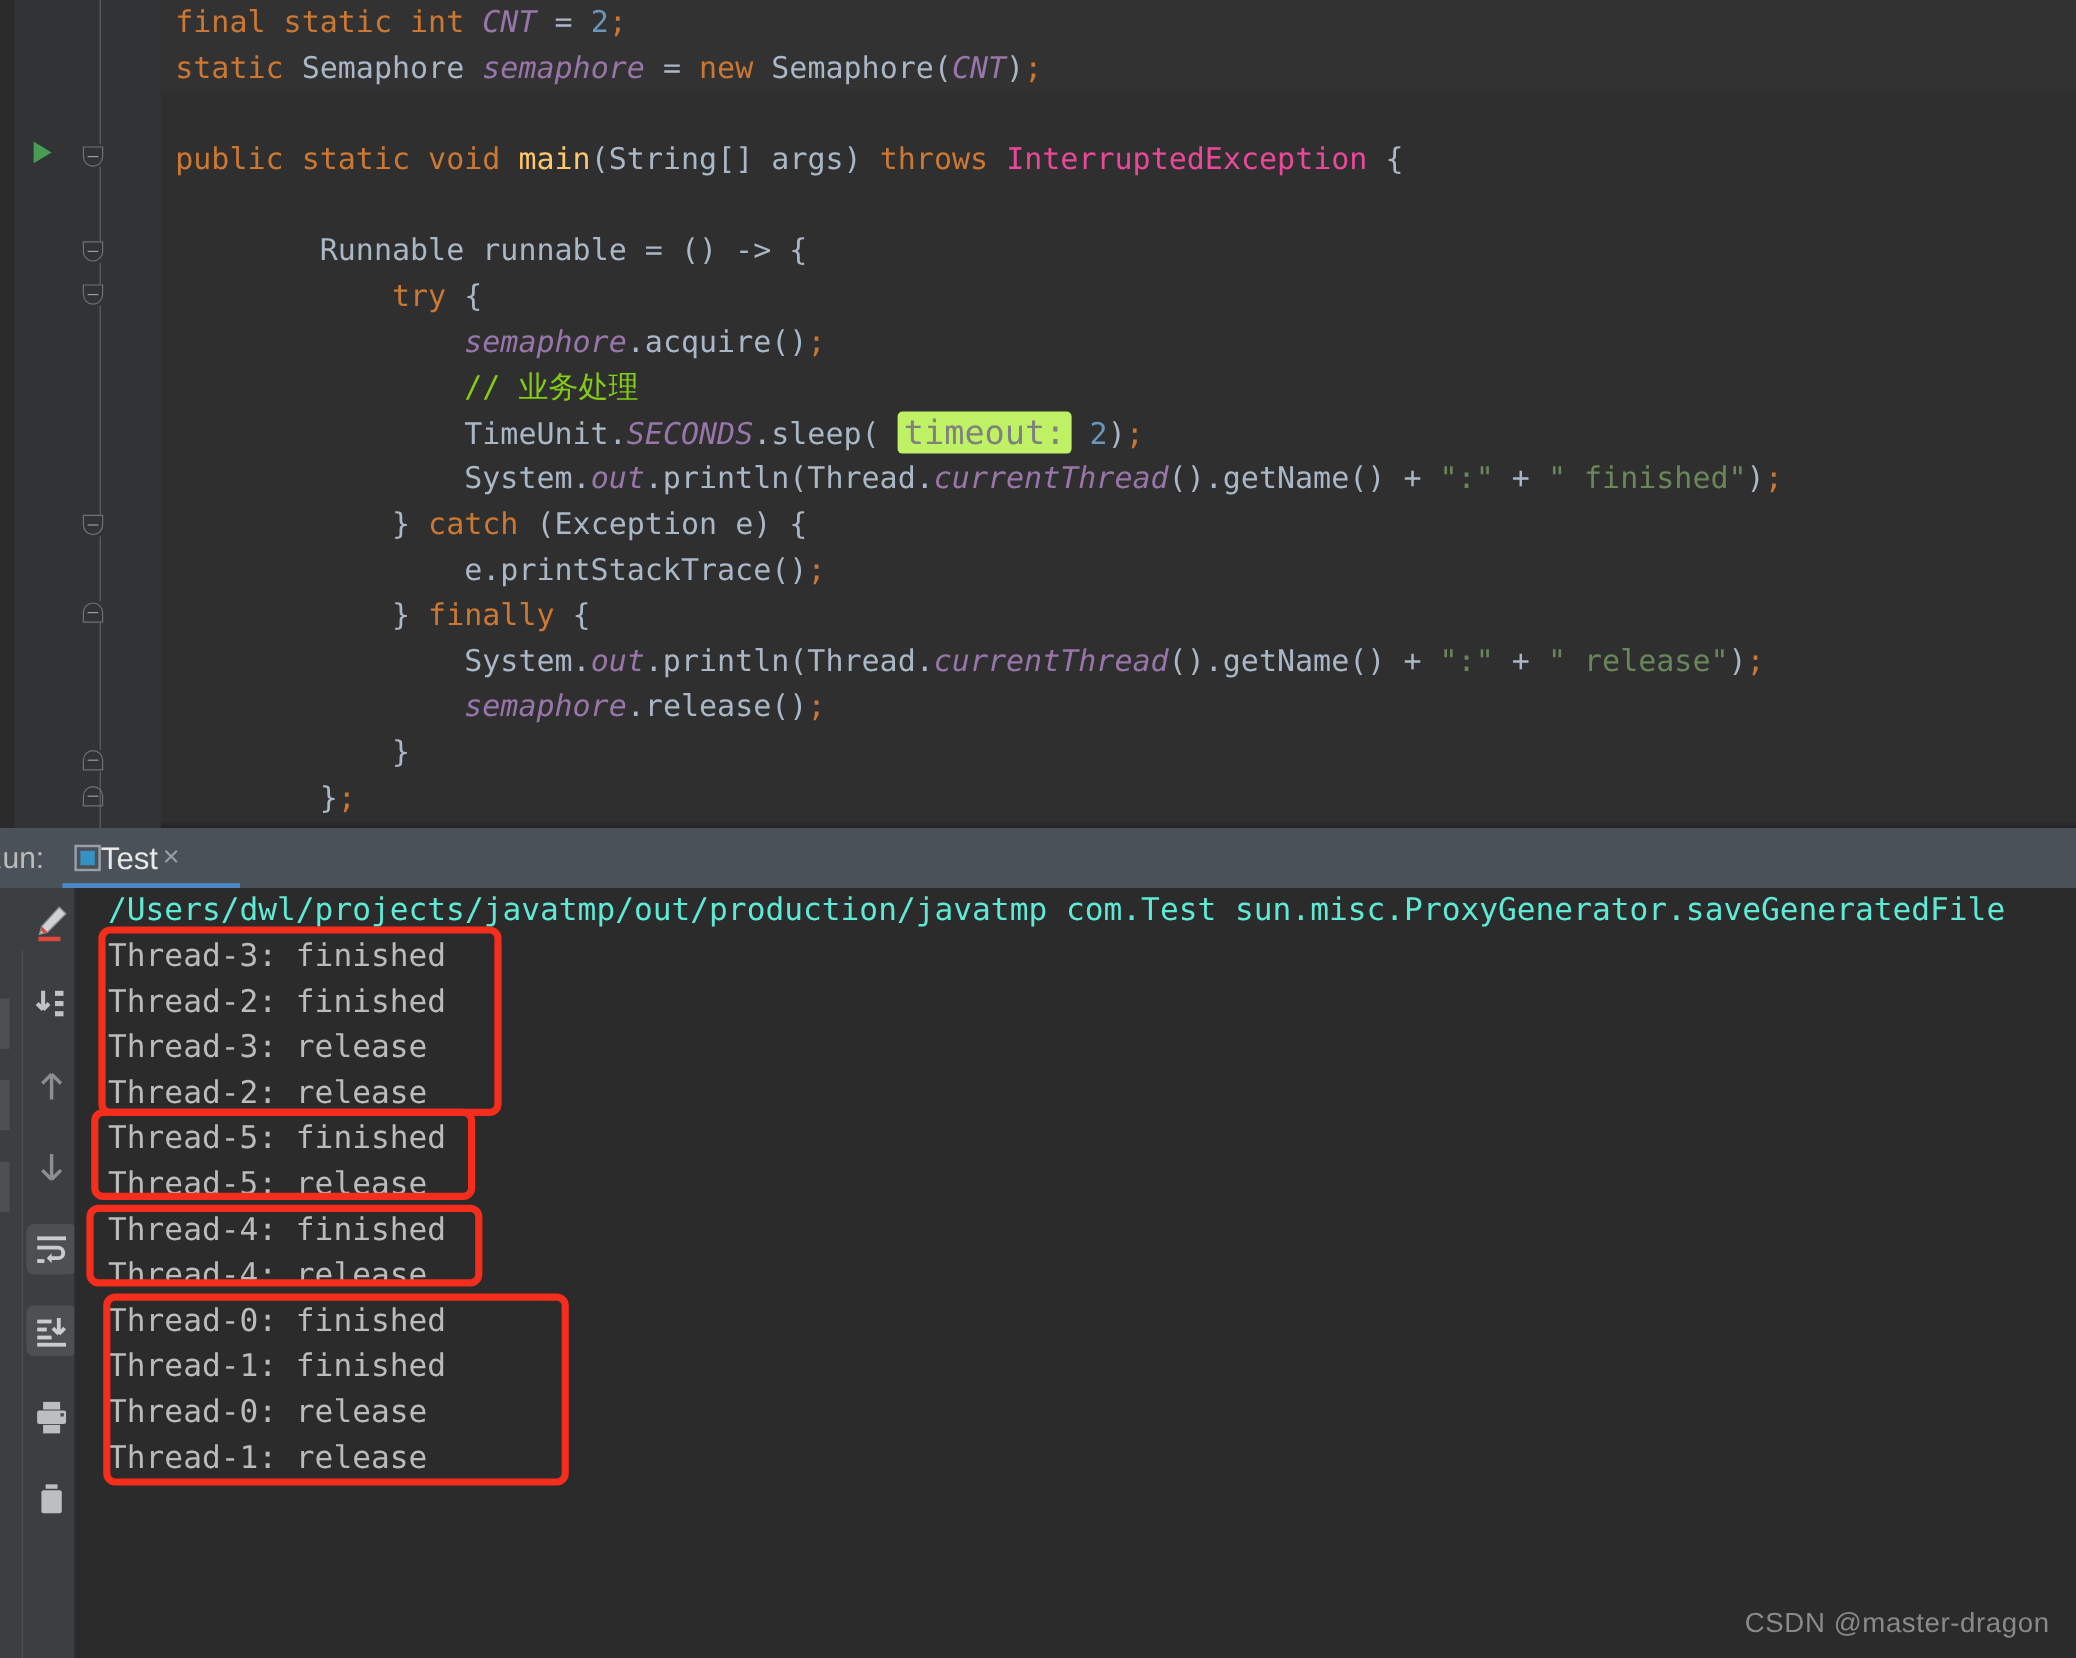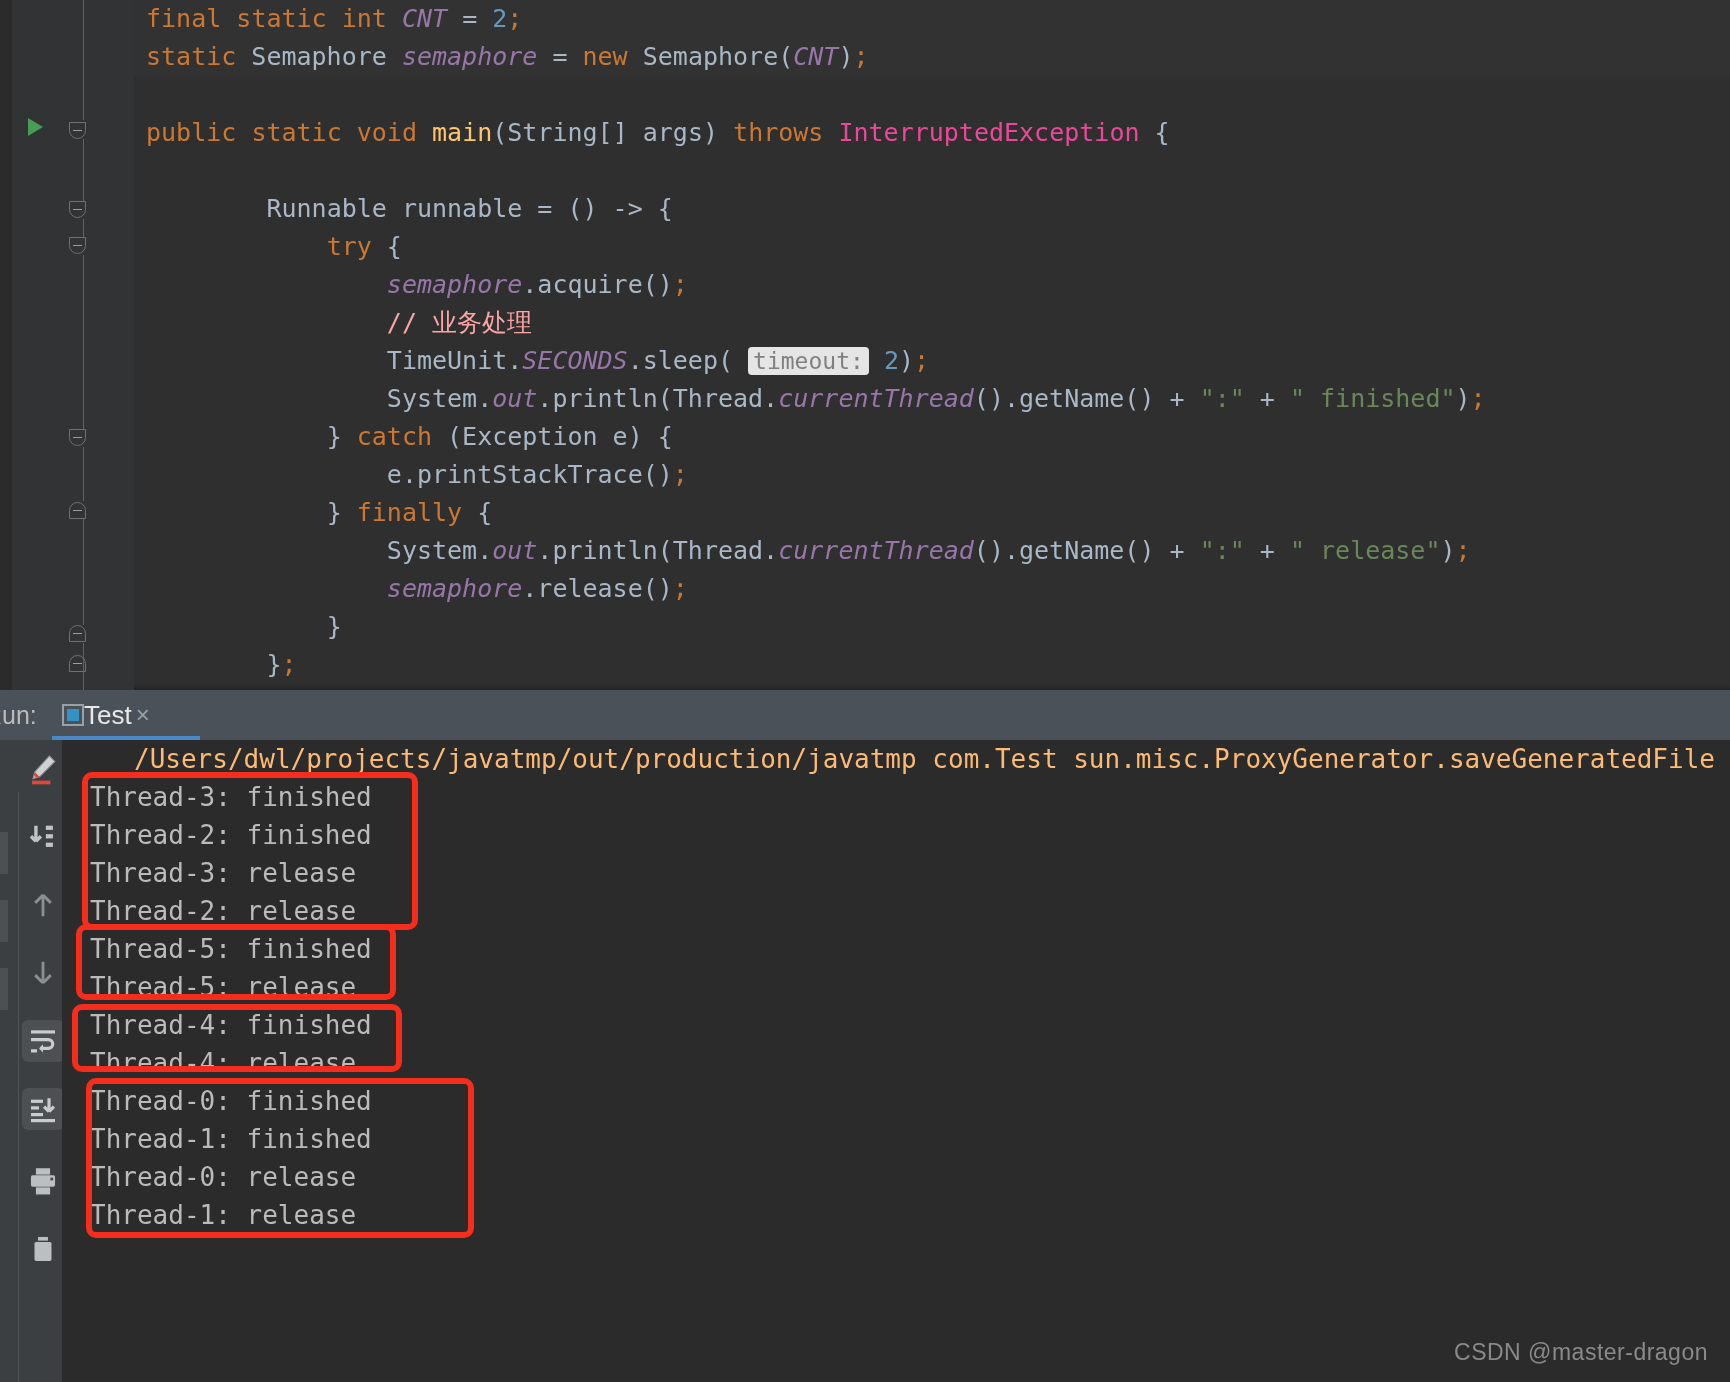--- a/index.html
+++ b/index.html
@@ -95,31 +95,31 @@
     height: 38px;
     background: #323232;
   }
 
   
   .kw   { color: #cc7832; }
   .num  { color: #6897bb; }
   .cnst { color: #9876aa; font-style: italic; }
   .fld  { color: #9876aa; font-style: italic; }
   .str  { color: #6a8759; }
-  .cmt  { color: #fca5a5; }
+  .cmt  { color: #84cc16; }
   .plain{ color: #a9b7c6; }
   .mname{ color: #ffc66d; }
   .dim  { color: #ec4899; }
   .semi { color: #cc7832; }
   .hint {
     color: #808080;
-    background: #e5e5e5;
+    background: #bef264;
     border-radius: 4px;
     padding: 1px 5px;
-    font-size: 23px;
+    font-size: 28px;
   }
 
   
   #run-window {
     position: absolute;
     left: 0;
     top: 690px;
     width: 1730px;
     height: 692px;
     background: #3c3f41;
@@ -228,22 +228,21 @@
     line-height: 38px;
     color: #bbbbbb;
     white-space: pre;
   }
   .con-line {
     height: 38px;
     padding-left: 28px;
     white-space: pre;
   }
   .con-line.path {
-    color: #fdba74;
-    margin-left: 44px;
+    color: #5eead4;
   }
 
   
   .redbox {
     position: absolute;
     border: 6px solid #f52d1c;
     border-radius: 10px;
     box-sizing: border-box;
     pointer-events: none;
   }

